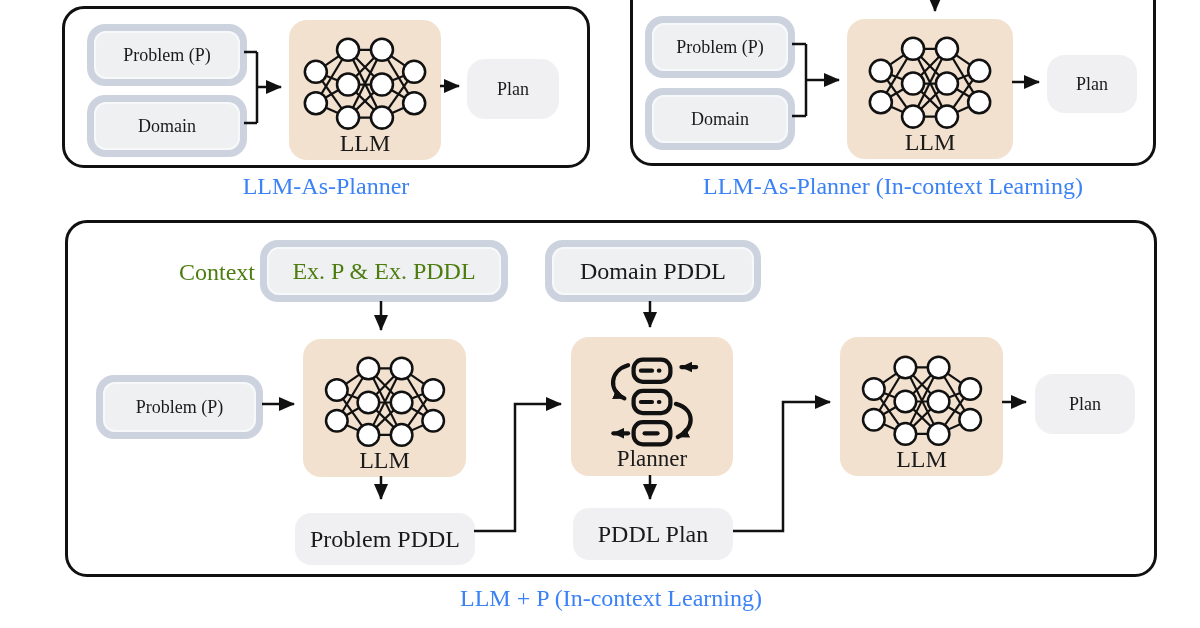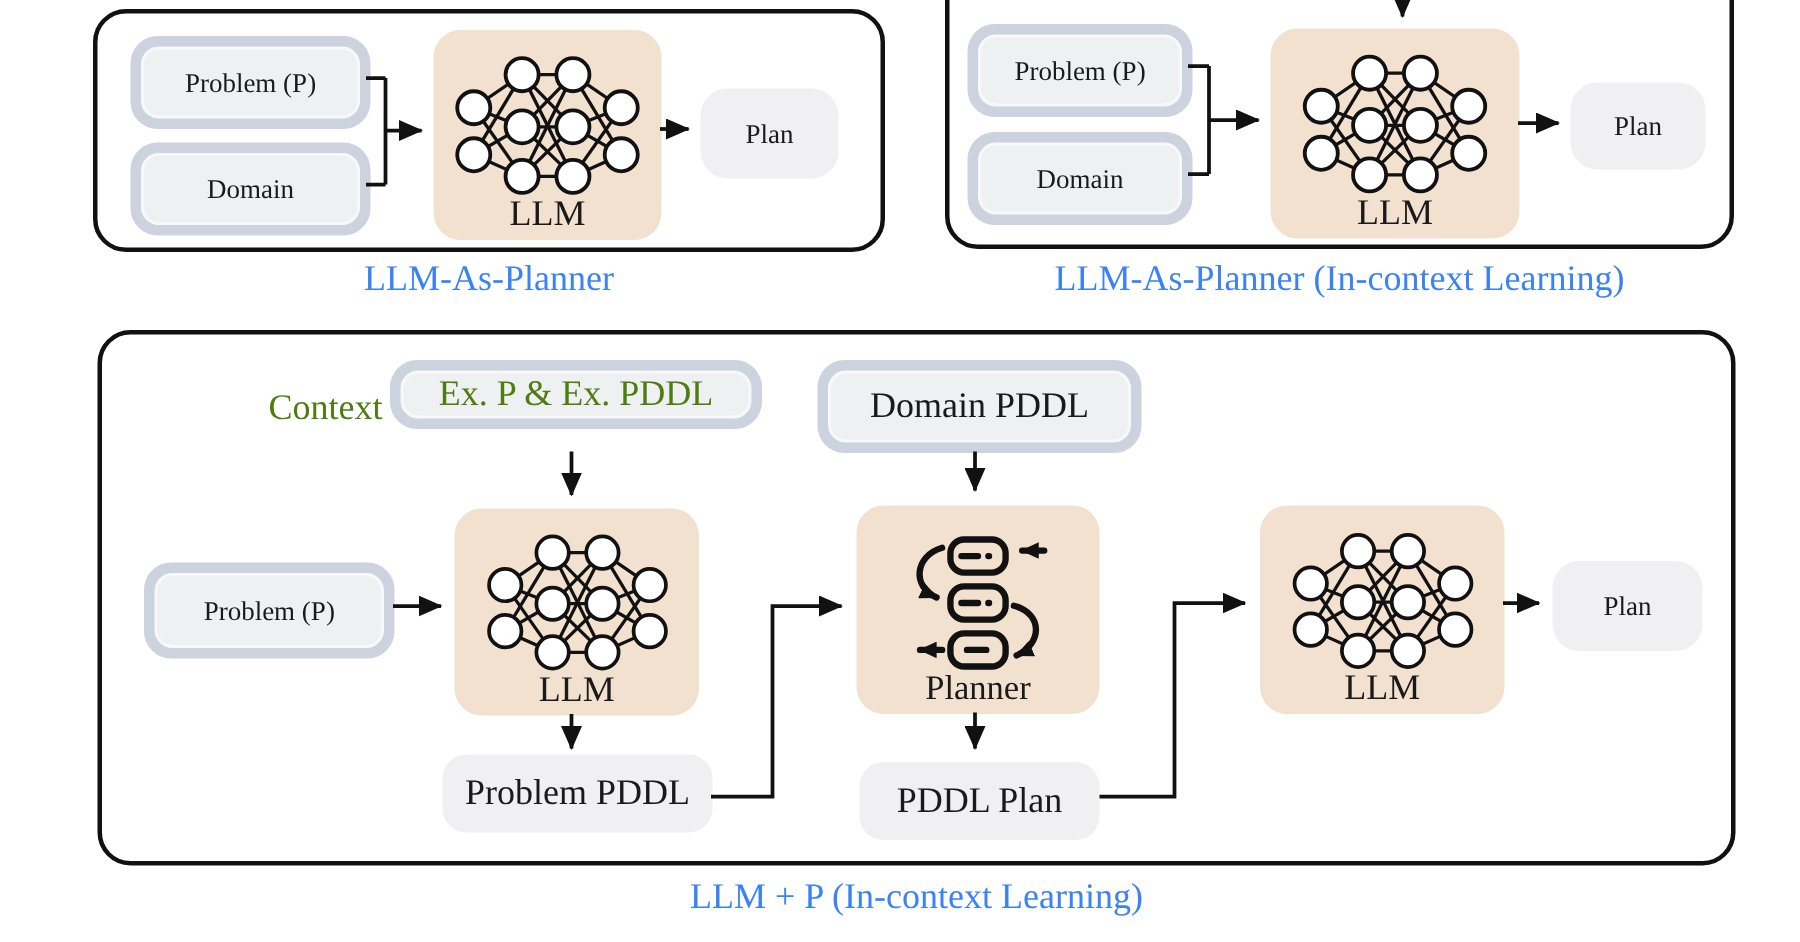--- a/index.html
+++ b/index.html
@@ -140,42 +140,42 @@
       <div class="llm-label">LLM</div>
     </div>
     <div class="gbox" style="left:414px;top:86px;width:90px;height:58px;border-radius:18px;">
       <span class="lbl">Plan</span>
     </div>
   </div>
   <div class="caption cap-b">LLM-As-Planner (In-context Learning)</div>
 
   <div class="panel panel-c">
     <div class="ctx-label teal">Context</div>
-    <div class="pill" style="left:192px;top:17px;width:248px;height:46px;">
+    <div class="pill" style="left:192px;top:17px;width:248px;height:62px;">
       <div class="pill-inner">
           <span class="lbl-lg teal">Ex. P &amp; Ex. PDDL</span>
         </div>
     </div>
     <div class="pill" style="left:477px;top:17px;width:216px;height:62px;">
       <div class="pill-inner">
           <span class="lbl-lg">Domain PDDL</span>
         </div>
     </div>
     <div class="pill" style="left:28px;top:152px;width:167px;height:64px;">
       <div class="pill-inner">
           <span class="lbl">Problem (P)</span>
         </div>
     </div>
     <div class="peach" style="left:235px;top:116px;width:163px;height:138px;">
       <svg class="nn-svg" width="146" height="98">
           <use href="#nn"></use>
         </svg>
       <div class="llm-label">LLM</div>
     </div>
-    <div class="gbox" style="left:227px;top:280px;width:180px;height:52px;">
+    <div class="gbox" style="left:227px;top:290px;width:180px;height:52px;">
       <span class="lbl-lg">Problem PDDL</span>
     </div>
     <div class="peach" style="left:503px;top:114px;width:162px;height:139px;text-align:center;">
       <svg class="nn-svg" width="96" height="92">
           <use href="#planner-ic"></use>
         </svg>
       <div class="llm-label" style="font-size:23px;">Planner</div>
     </div>
     <div class="gbox" style="left:505px;top:285px;width:160px;height:52px;">
       <span class="lbl-lg">PDDL Plan</span>

